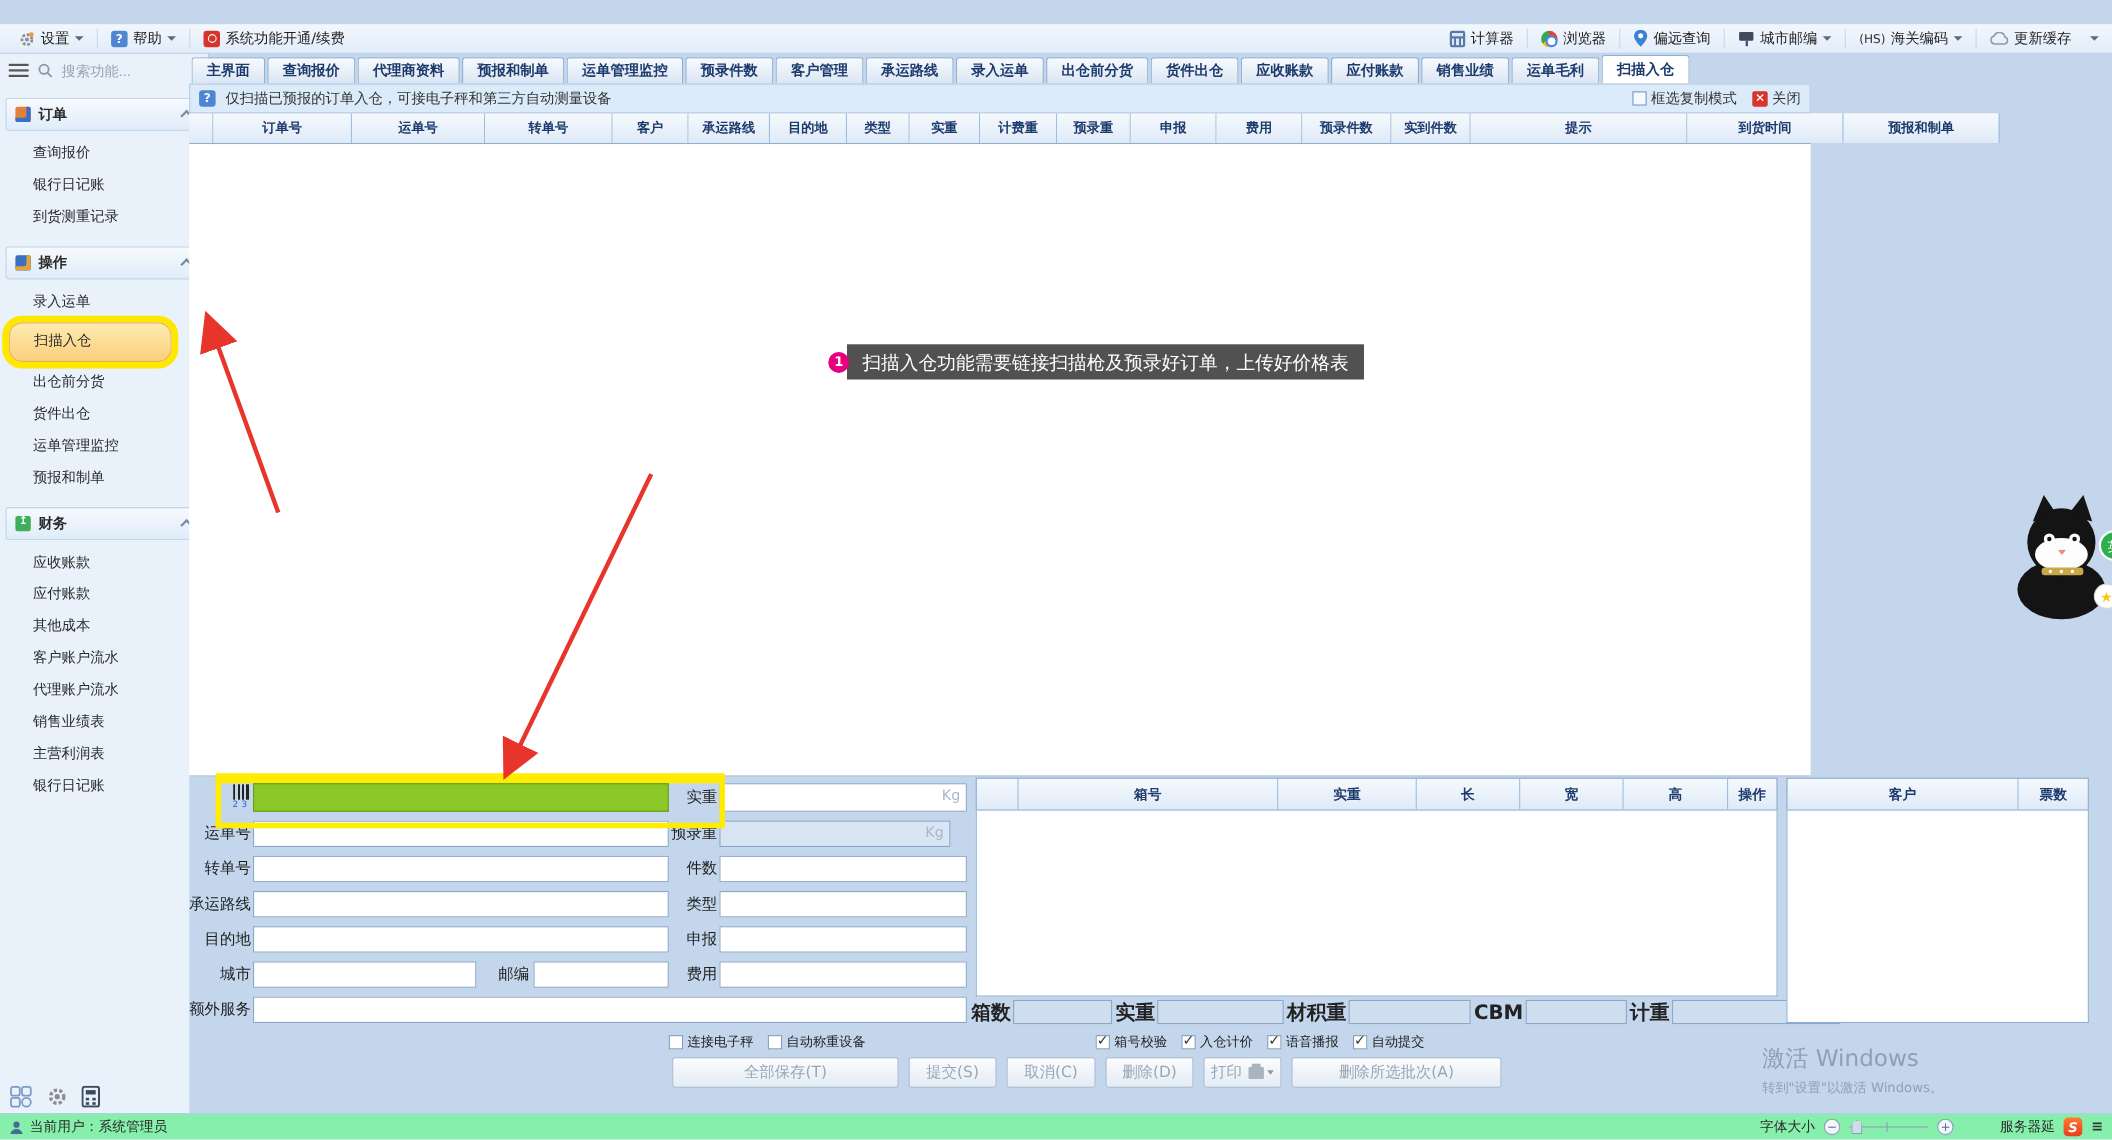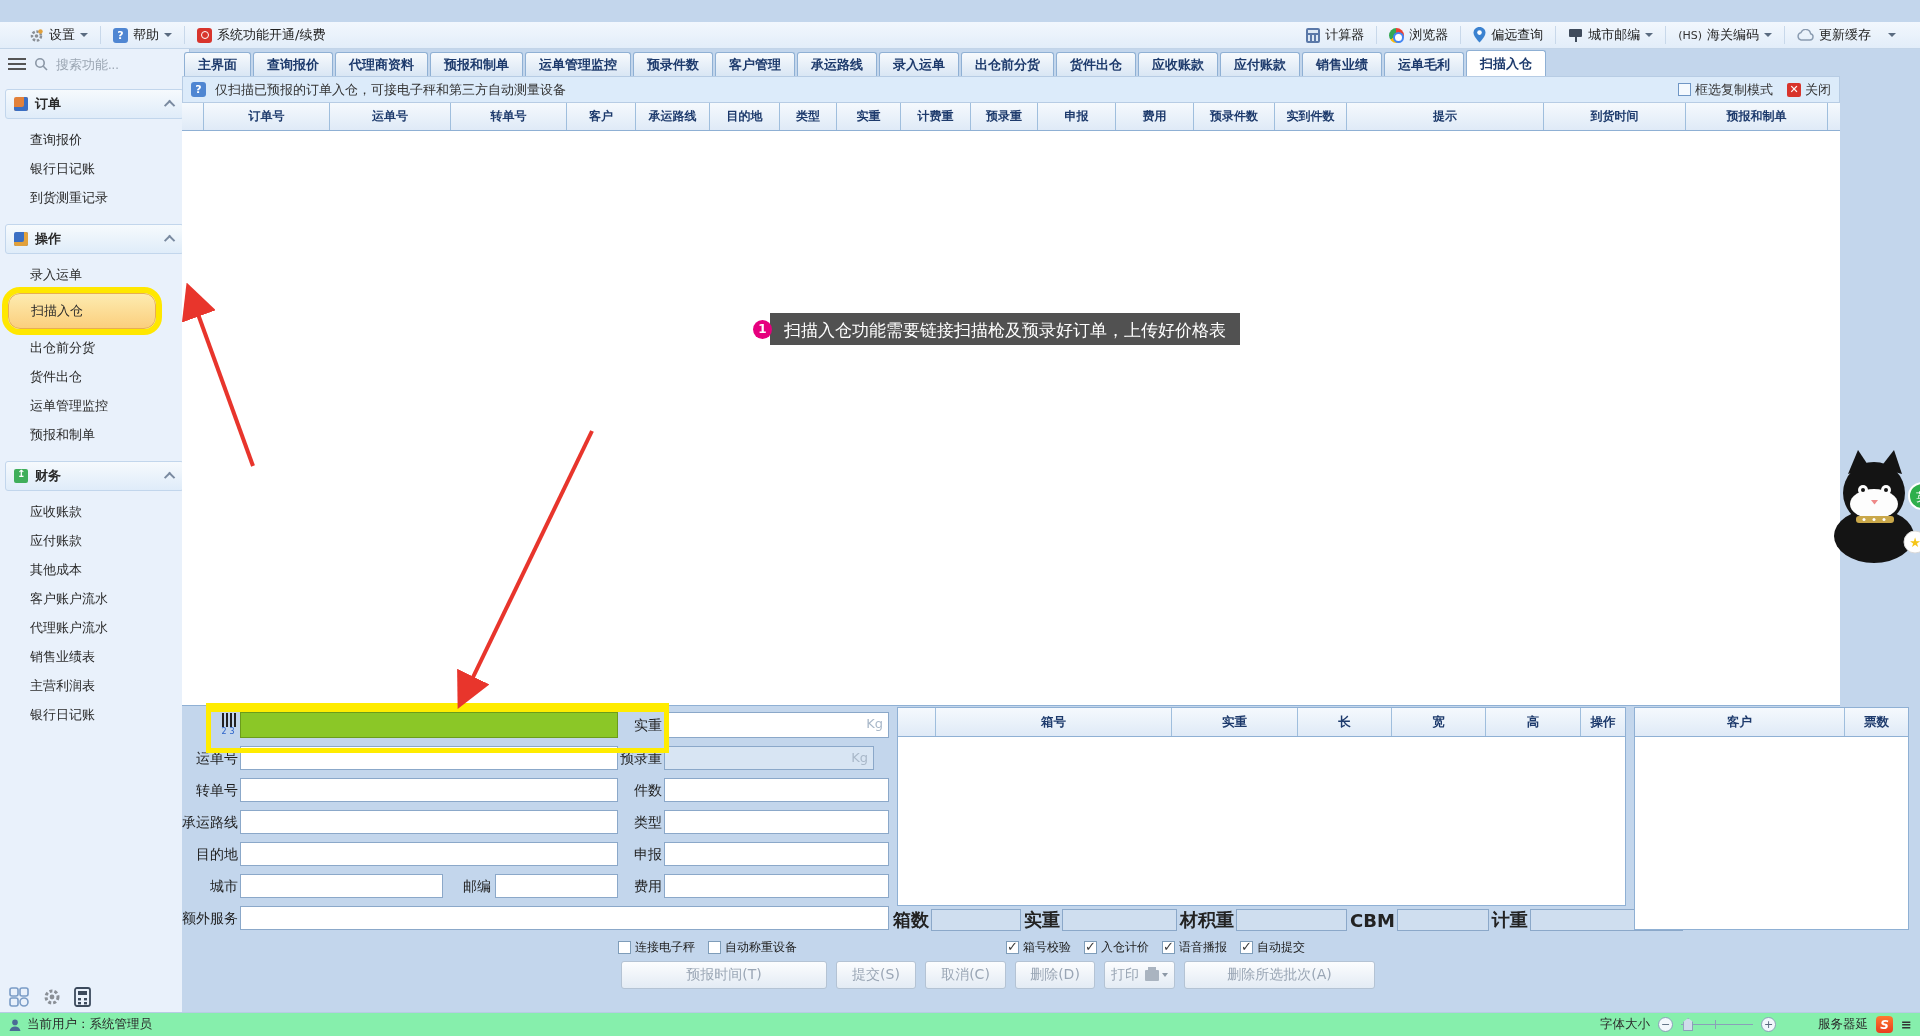--- a/index.html
+++ b/index.html
@@ -13,21 +13,21 @@
     display:flex; align-items:center; padding:0 6px; }
   .titlebar .t-title { margin-left:6px; font-size:13px; color:#1b1b1b; }
   .win-btns { position:absolute; right:4px; top:0; height:22px; display:flex; }
   .win-btn { width:30px; height:22px; display:flex; align-items:center; justify-content:center; color:#4a5a6e; font-size:12px; }
   .win-btn .sq { width:9px; height:9px; border:1px solid #4a5a6e; display:inline-block; }
   .win-btn .mn { width:9px; border-bottom:2px solid #4a5a6e; display:inline-block; }
 
   
   .menubar { position:absolute; left:0; top:22px; width:1920px; height:27px;
     background:linear-gradient(#f2f7fd,#e2edf9); border-bottom:1px solid #c2d4e8;
-    display:flex; align-items:center; padding:0 20px; }
+    display:flex; align-items:center; padding:0 8px; }
   .m-item { display:flex; align-items:center; gap:5px; padding:0 9px; height:23px; color:#222; }
   .m-sep { width:1px; height:18px; background:#c8d8ea; margin:0 3px; }
   .caret-down { width:0; height:0; border-left:4px solid transparent; border-right:4px solid transparent; border-top:4px solid #5a6b80; display:inline-block; }
   .menubar-right { margin-left:auto; display:flex; align-items:center; }
   .q-icon { width:15px; height:15px; background:#4f86d2; color:#fff; border-radius:3px; font-size:11px; font-weight:bold; display:inline-flex; align-items:center; justify-content:center; }
   .renew-icon { width:15px; height:15px; background:#d8342c; border-radius:3px; display:inline-flex; align-items:center; justify-content:center; }
   .renew-icon i { width:8px; height:8px; border:1.5px solid #fff; border-radius:50%; display:block; }
   .chrome-icon { width:15px; height:15px; border-radius:50%;
     background:conic-gradient(#ea4335 0 33%, #fbbc05 33% 66%, #34a853 66% 100%); position:relative; }
   .chrome-icon::after { content:""; position:absolute; left:4px; top:4px; width:7px; height:7px; background:#fff; border:2px solid #4285f4; border-radius:50%; }
@@ -57,21 +57,21 @@
   .sec-ico.fin::after { content:"↥"; position:absolute; left:3px; top:-1px; color:#fff; font-size:10px; }
   .chev { margin-left:auto; width:8px; height:8px; border-left:2px solid #7a8aa0; border-top:2px solid #7a8aa0; transform:rotate(45deg) translateY(2px); }
   .sb-items { padding:6px 0 2px 0; }
   .sb-item { height:29px; line-height:29px; padding-left:25px; color:#2a2a2a; font-size:13px; cursor:pointer; white-space:nowrap; }
   .sb-item.highlight { position:relative; margin:4px 28px 4px 3px; height:36px; line-height:24px;
     background:linear-gradient(#fdebb0,#fbcf7d); border:1px solid #e8ae52; border-radius:12px;
     outline:6px solid #ffe700; outline-offset:0px; padding-left:22px; display:flex; align-items:center; }
   .sb-bottom-icons { position:absolute; left:8px; bottom:4px; display:flex; gap:13px; align-items:center; }
 
   
-  .main { position:absolute; left:182px; top:49px; width:1658px; height:963px; }
+  .main { position:absolute; left:172px; top:49px; width:1474px; height:963px; }
   .tabstrip { position:relative; height:27px; display:flex; align-items:flex-end; gap:2px; padding-left:2px; }
   .tab { height:24px; line-height:23px; padding:0 13px; background:linear-gradient(#f7fafd,#d9e6f4);
     border:1px solid #8fb0d4; border-bottom:none; border-radius:3px 3px 0 0;
     color:#1d3a6c; font-weight:bold; font-size:13px; white-space:nowrap; cursor:pointer; }
   .tab.active { background:#fff; height:26px; line-height:25px; }
   .tab-overflow { position:absolute; right:10px; bottom:8px; }
 
   .infobar { position:relative; height:27px; background:#dcebfa; border:1px solid #b7cce4;
     display:flex; align-items:center; gap:9px; padding:0 8px; color:#333; }
   .info-right { margin-left:auto; display:flex; align-items:center; gap:14px; }
@@ -588,21 +588,21 @@
             <div class="bt-cell"><span>客户</span></div>
 
             <div class="bt-cell"><span>票数</span></div>
           </div>
         <div class="cus-body"></div>
       </div>
 
       <div class="btnrow">
 
           <div class="abtn">
-            <span>预报时间(T)</span>
+            <span>全部保存(T)</span>
 
           </div>
 
           <div class="abtn">
             <span>提交(S)</span>
 
           </div>
 
           <div class="abtn">
             <span>取消(C)</span>
@@ -621,20 +621,24 @@
               <span class="small-caret"></span>
             </span>
           </div>
 
           <div class="abtn">
             <span>删除所选批次(A)</span>
 
           </div>
         </div>
 
+      <div class="watermark">
+        <div class="wm1">激活 Windows</div>
+        <div class="wm2">转到"设置"以激活 Windows。</div>
+      </div>
     </div>
   </div>
 
   <div class="statusbar">
     <svg width="14" height="14" viewBox="0 0 14 14" style="margin-right:5px;">
       <circle cx="7" cy="4.4" r="2.8" fill="#4a6a96"></circle>
       <path d="M1.5 13c.6-3.2 3-4.6 5.5-4.6s4.9 1.4 5.5 4.6z" fill="#4a6a96"></path>
     </svg>
     <span>当前用户：系统管理员</span>
     <div class="sb-right">

